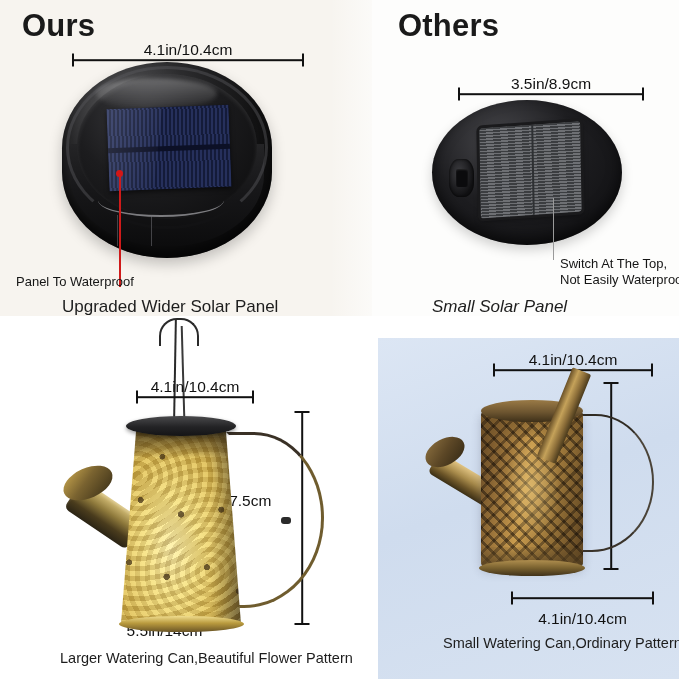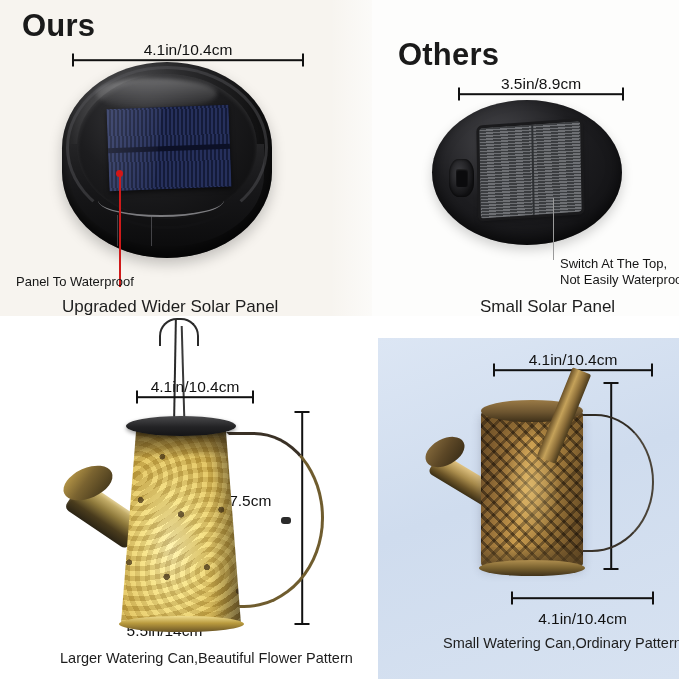--- a/index.html
+++ b/index.html
@@ -438,36 +438,36 @@
 
     <div class="solar-oval" style="left:60px; top:100px; width:190px; height:145px;">
       <div class="so-body"></div>
       <div class="so-panel">
         <div class="cells"></div>
         <div class="vline"></div>
       </div>
       <div class="so-switch"></div>
     </div>
 
-    <div class="dim-h" style="left:86px; top:86px; width:166px; height:16px;text-decoration:underline;">
+    <div class="dim-h" style="left:86px; top:86px; width:186px; height:16px;text-decoration:underline;">
       <div class="bar"></div>
       <div class="cap l"></div>
       <div class="cap r"></div>
       <div class="lbl">3.5in/8.9cm</div>
     </div>
 
     <div class="leader-gray" style="left:181px; top:198px; height:62px;"></div>
 
     <div class="note" style="left:188px; top:256px;">Switch At The Top,</div>
     <div class="note" style="left:188px; top:272px;">Not Easily Waterproof</div>
   </div>
 
-  <div class="heading" style="left:398px; top:8px;margin-top:29px;">Others</div>
-
-  <div class="caption" style="left:480px; top:297px;">Small Solar Panel</div>
+  <div class="heading" style="left:398px; top:8px;">Others</div>
+
+  <div class="caption" style="left:432px; top:297px;font-style:italic;">Small Solar Panel</div>
 
   <div class="panel" id="panel-bl">
 
     <div class="can-ours" style="left:56px; top:4px; width:250px; height:320px;">
       <div class="co-hook"></div>
       <div class="co-hanger"></div>
       <div class="co-hanger2"></div>
       <div class="co-handle"></div>
       <div class="co-spout">
         <div class="tube"></div>

